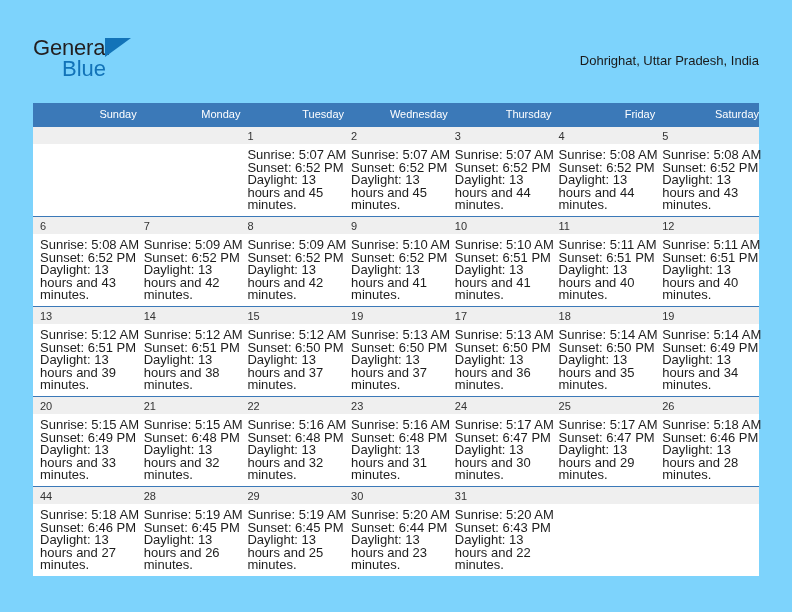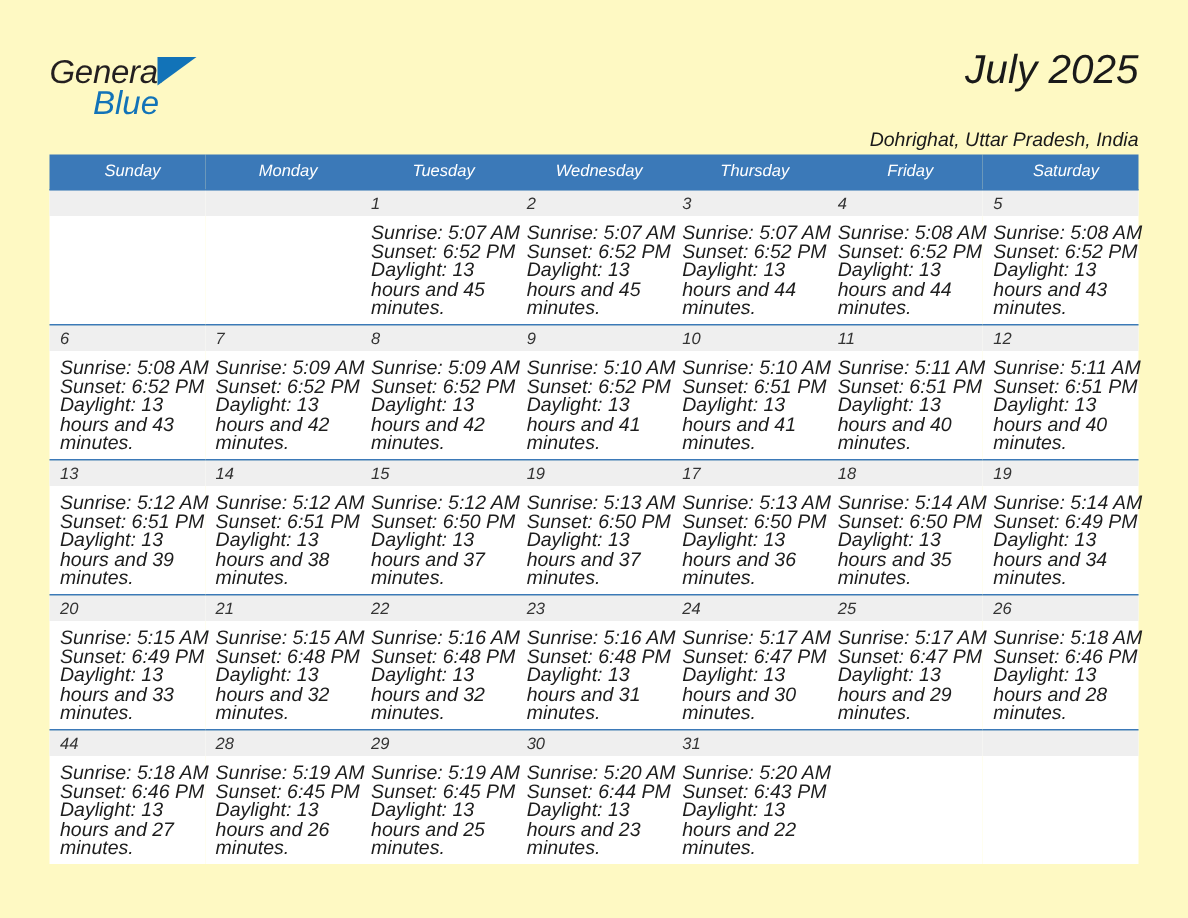--- a/index.html
+++ b/index.html
@@ -9,23 +9,22 @@
     height: 612px;
     background: #ffffff;
     font-family: "Liberation Sans", sans-serif;
     -webkit-font-smoothing: antialiased;
   }
 
   .page {
     position: relative;
     width: 792px;
     height: 612px;
-    background: #fef9c3;
+    background: #7dd3fc;
     overflow: hidden;
-    font-style: italic;
   }
 
   
   .header {
     position: absolute;
     left: 33px;
     top: 30px;
     right: 33px;
     height: 68px;
   }
@@ -97,21 +96,21 @@
     width: 726px;
     border-collapse: collapse;
     table-layout: fixed;
   }
 
   thead th {
     background: #3b79b8;
     color: #ffffff;
     font-size: 11px;
     font-weight: normal;
-    text-align: center;
+    text-align: right;
     padding: 6px 0 6px 7px;
     height: 22px;
     line-height: 11px;
   }
 
   tbody tr.week-row > td {
     vertical-align: top;
     padding: 0;
     border-top: 1.4px solid #3b79b8;
     height: 89px;
@@ -148,21 +147,20 @@
 
   <div class="header">
 
     <div class="brand">
       <span class="brand-general">General</span>
       <span class="brand-tri"></span>
       <span class="brand-blue">Blue</span>
     </div>
 
     <div class="title-block">
-      <div class="cal-title">July 2025</div>
       <div class="cal-location">Dohrighat, Uttar Pradesh, India</div>
     </div>
 
   </div>
 
   <div class="calendar">
     <table class="cal">
       <thead>
         <tr id="weekday-row">
             <th>Sunday</th>

